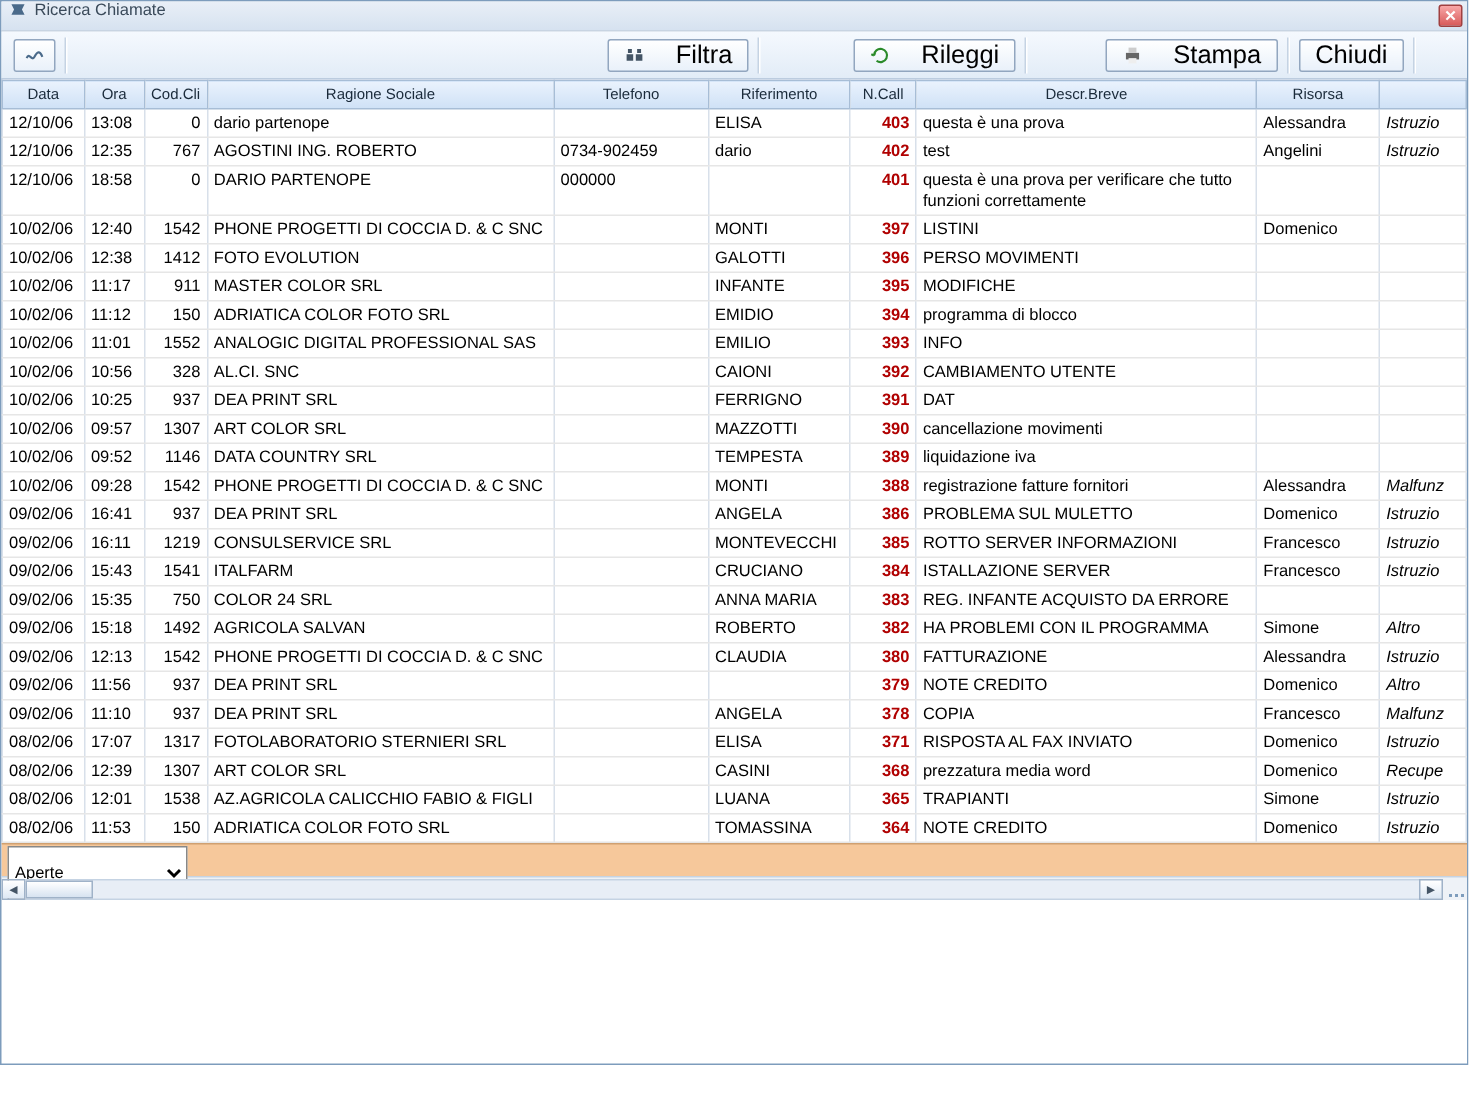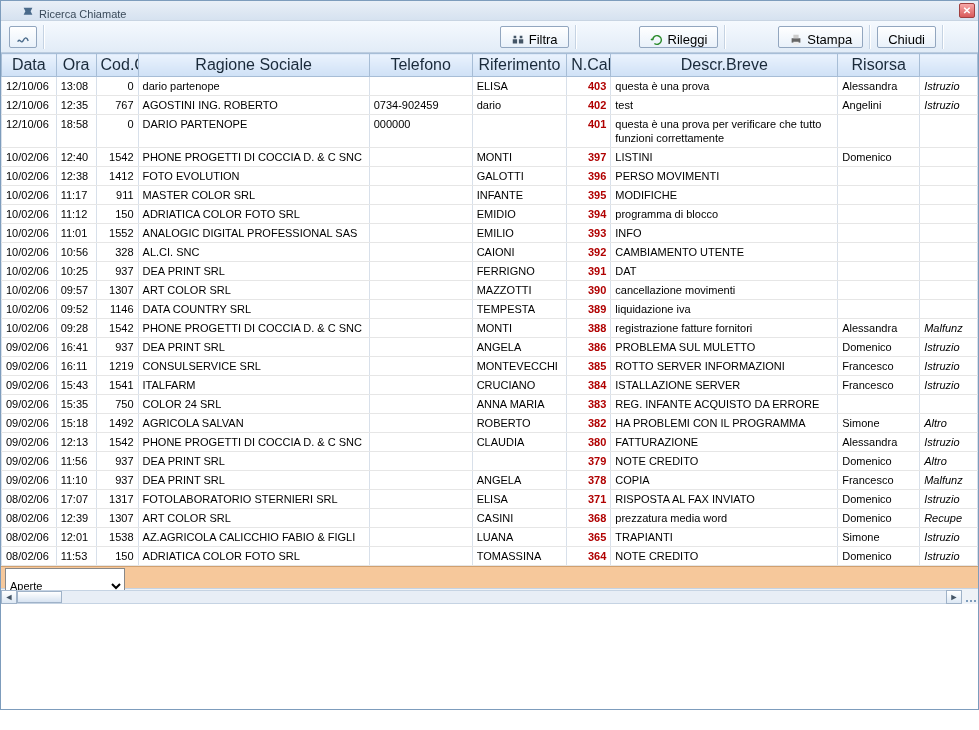--- a/index.html
+++ b/index.html
@@ -14,22 +14,22 @@
   .window {
     width: 979px;
     border: 1px solid #7d9cbc;
     background: #fff;
   }
   .titlebar {
     height: 20px;
     background: linear-gradient(#e9eff7, #d6e2f0);
     border-bottom: 1px solid #c8d4e2;
     display: flex;
-    align-items: flex-end;
-    padding: 0 20px;
+    align-items: flex-start;
+    padding: 0 4px;
     position: relative;
   }
   .titlebar .title-icon {
     width: 14px; height: 14px;
     margin-right: 4px;
     color: #4a6a8a;
     display:flex; align-items:center; justify-content:center;
   }
   .titlebar .title-text {
     color: #3a4a5a;
@@ -59,24 +59,24 @@
     gap: 6px;
   }
   .tb-spacer { flex: 1; }
   .btn {
     height: 22px;
     padding: 0 10px;
     border: 1px solid #92a6bf;
     background: linear-gradient(#ffffff,#e9f1fa);
     border-radius: 2px;
     display: inline-flex;
-    align-items: flex-end;
-    gap: 4px;
+    align-items: center;
+    gap: 20px;
     cursor: pointer;
-    font-size: 13px;
+    font-size: 17px;
   }
   .btn svg { width:14px; height:14px; }
   .icon-btn {
     width: 28px; height: 22px;
     justify-content: center;
     padding: 0;
   }
   .sep {
     width: 2px; height: 24px;
     border-left: 1px solid #c5d3e3;
@@ -89,21 +89,21 @@
   }
   table.grid {
     border-collapse: collapse;
     width: 100%;
     table-layout: fixed;
   }
   table.grid th {
     background: linear-gradient(#eaf2fd,#cfe1f6);
     border: 1px solid #a7bdd6;
     font-weight: normal;
-    font-size: 16px;
+    font-size: 10px;
     padding: 2px 4px;
     height: 19px;
     text-align: center;
     color: #1a2a3a;
     white-space: nowrap;
     overflow: hidden;
   }
   table.grid td {
     border: 1px solid #e6e6e6;
     border-left:1px solid #d8e0ea;

